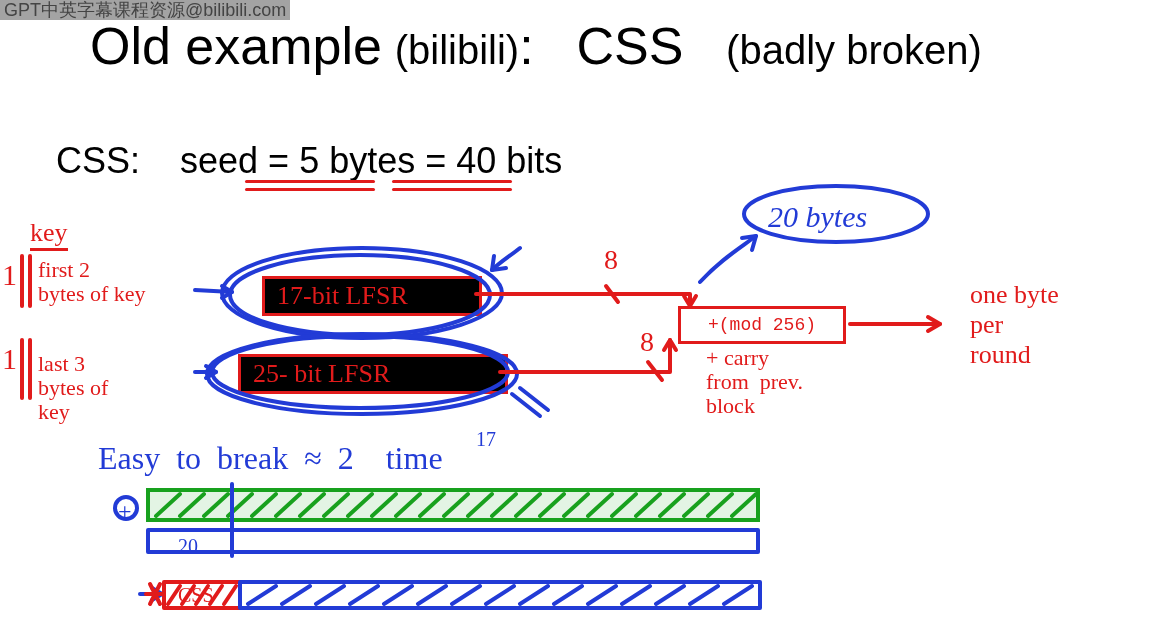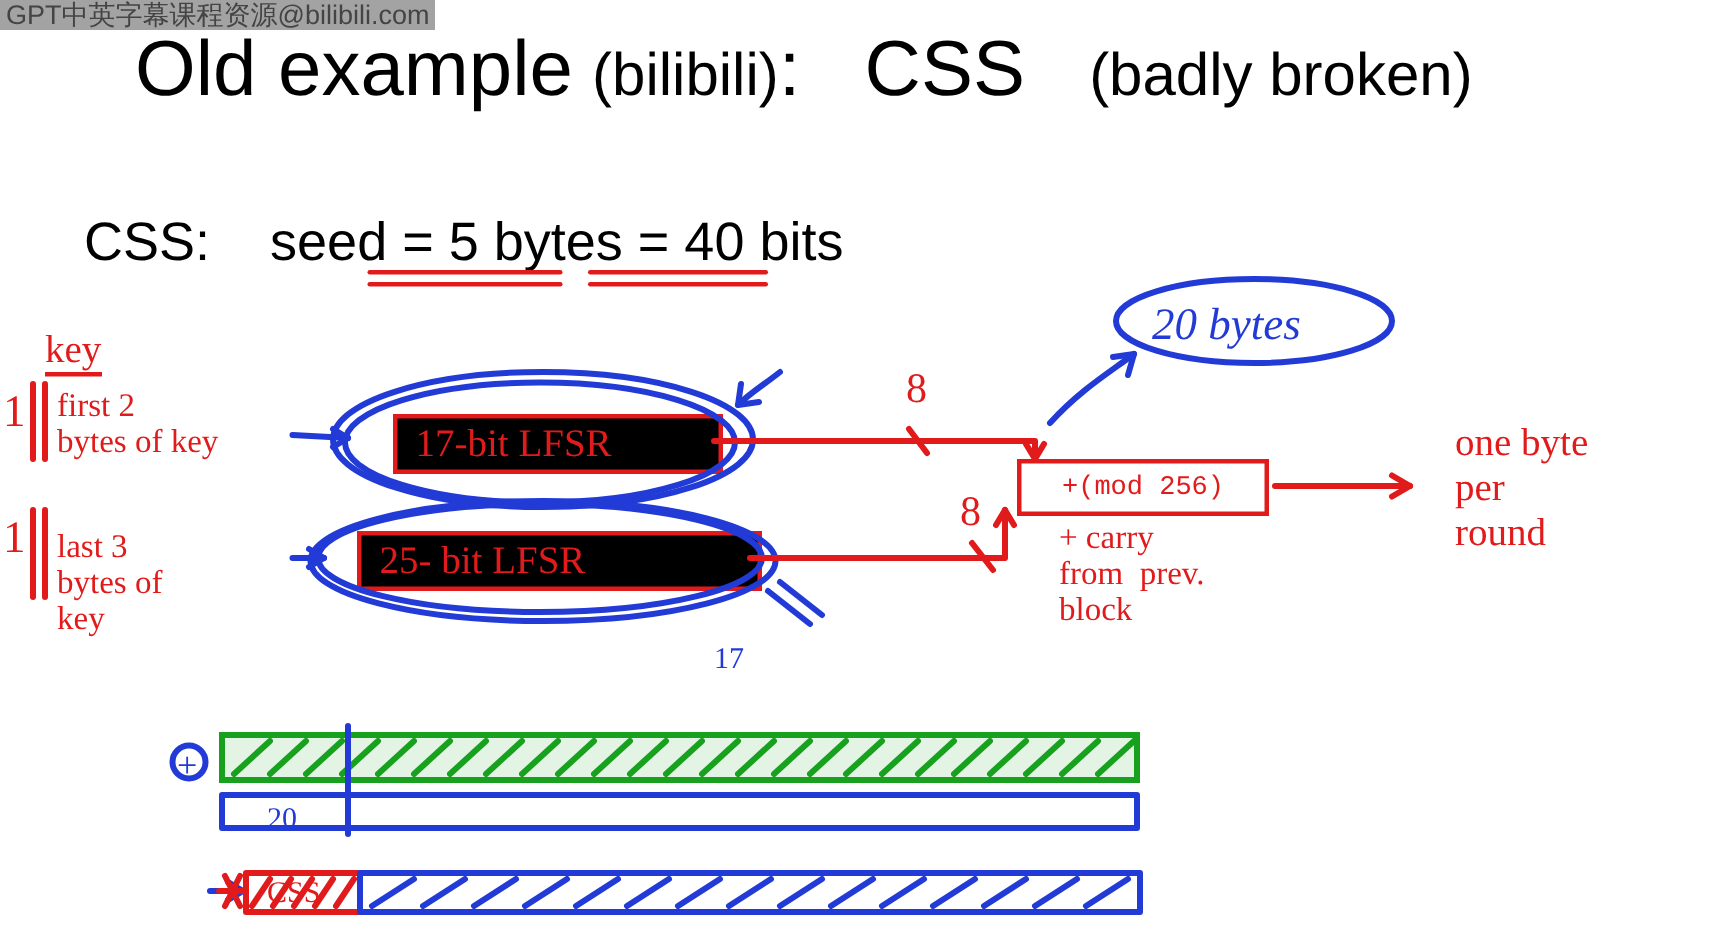--- a/index.html
+++ b/index.html
@@ -149,20 +149,21 @@
   <div class="hand red" style="top:280px; left:970px; font-size:26px; line-height:30px;">one byte
 per
 round</div>
 
   <div class="hand red" style="top:346px; left:706px; font-size:22px; line-height:24px;">+ carry
 from  prev.
 block</div>
 
   <div class="hand blue" style="top:200px; left:768px; font-size:30px; font-style:italic;">20 bytes</div>
 
+  <div class="hand blue" style="top:440px; left:98px; font-size:32px;">Easy  to  break  ≈  2    time</div>
   <div class="hand blue" style="top:428px; left:476px; font-size:20px;">17</div>
 
   <div class="hand blue" style="top:498px; left:118px; font-size:24px;">+</div>
   <div class="hand blue" style="top:535px; left:178px; font-size:20px;">20</div>
   <div class="hand red" style="top:584px; left:178px; font-size:20px;">CSS</div>
 
   <svg class="overlay" viewBox="0 0 1149 624">
 
     <ellipse class="blue-s" cx="360" cy="295" rx="130" ry="40"></ellipse>
     <ellipse class="blue-s" cx="362" cy="293" rx="140" ry="45"></ellipse>

